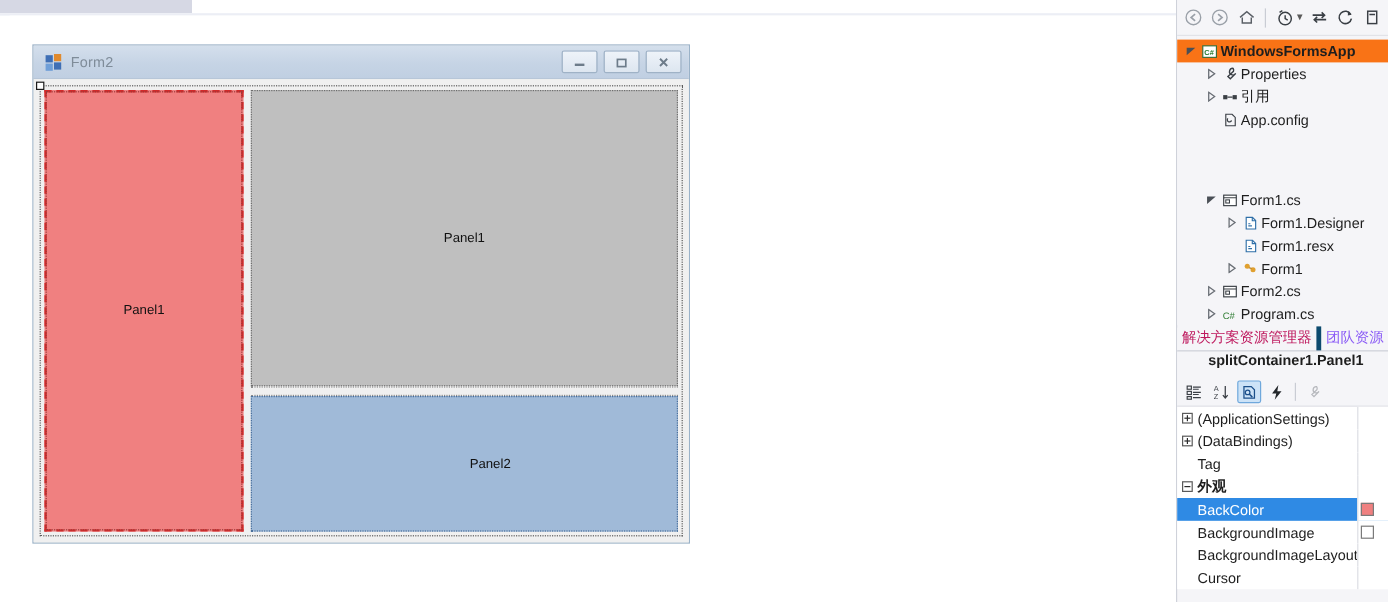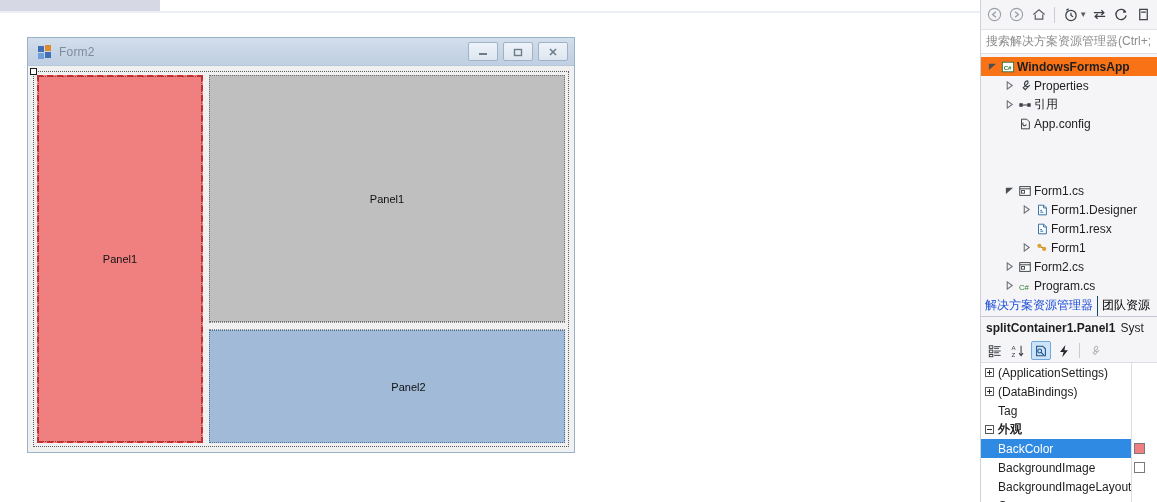--- a/index.html
+++ b/index.html
@@ -154,36 +154,36 @@
   .tw { width: 14px; flex: none; display: flex; align-items: center; justify-content: center; }
   .tw svg { display:block; }
   .tico { width: 18px; flex: none; display: flex; align-items: center; justify-content: center; }
   .tlabel { overflow: hidden; }
 
   #se-tabs {
     display: flex; align-items: flex-end; height: 20px; margin-top: 2px;
     border-bottom: 1px solid #c3c7d1; background: #f5f5f8;
     font-size: 12px;
   }
-  .se-tab { padding: 1px 4px 2px 4px; color: #000000; }
-  .se-tab.active { color: #1d4ed8; border-right: 1px solid #0c4a6e; }
+  .se-tab { padding: 1px 4px 2px 4px; color: #8b5cf6; }
+  .se-tab.active { color: #be185d; border-right: 4px solid #0c4a6e; }
 
   
   #prop-header {
     height: 20px; background: #0d6ab5; color: #ffffff;
     display: flex; align-items: center; padding-left: 4px;
     font-size: 12px; font-weight: bold;
     background-image: repeating-linear-gradient(to right, rgba(255,255,255,.35) 0 1px, transparent 1px 3px);
     background-position: 30px 0; background-repeat: no-repeat; background-size: 147px 100%;
   }
   #prop-header span { position: relative; }
   #prop-object {
     height: 22px; display: flex; align-items: center; gap: 5px;
     padding-left: 5px; background: #f5f5f8; font-size: 12px;
-    white-space: nowrap; overflow: hidden;
+    white-space: nowrap; overflow: hidden; flex-direction: column;
   }
   #prop-obj-name { font-weight: bold; color: #1e1e1e; }
   #prop-obj-type { color: #1e1e1e; }
   #prop-toolbar {
     height: 24px; display: flex; align-items: center; gap: 3px; padding: 0 4px;
     background: #f5f5f8; border-bottom: 1px solid #dcdee4;
   }
   .pb {
     width: 20px; height: 19px; display: flex; align-items: center; justify-content: center;
     border: 1px solid transparent; border-radius: 2px;
@@ -328,23 +328,20 @@
         </svg>
       </div>
       <div class="tb-btn">
         <svg width="15" height="15" viewBox="0 0 16 16">
           <rect x="4" y="2.5" width="8" height="11" fill="none" stroke="#3a3f45" stroke-width="1.3"></rect>
           <path d="M5.5 5.5 L10.5 5.5" stroke="#3a3f45" stroke-width="1.3"></path>
         </svg>
       </div>
     </div>
 
-    <div id="se-search">
-      <div id="se-search-text">搜索解决方案资源管理器(Ctrl+;</div>
-    </div>
 
     <div id="se-tree">
         <div class="tr root" style="padding-left: 4px;">
           <span class="tw">
             <svg width="9" height="9" viewBox="0 0 10 10">
               <path d="M1 2 L9 2 L1 9 Z" fill="#4a4f56"></path>
             </svg>
           </span>
           <span class="tico">
             <svg width="14" height="14" viewBox="0 0 16 16">

